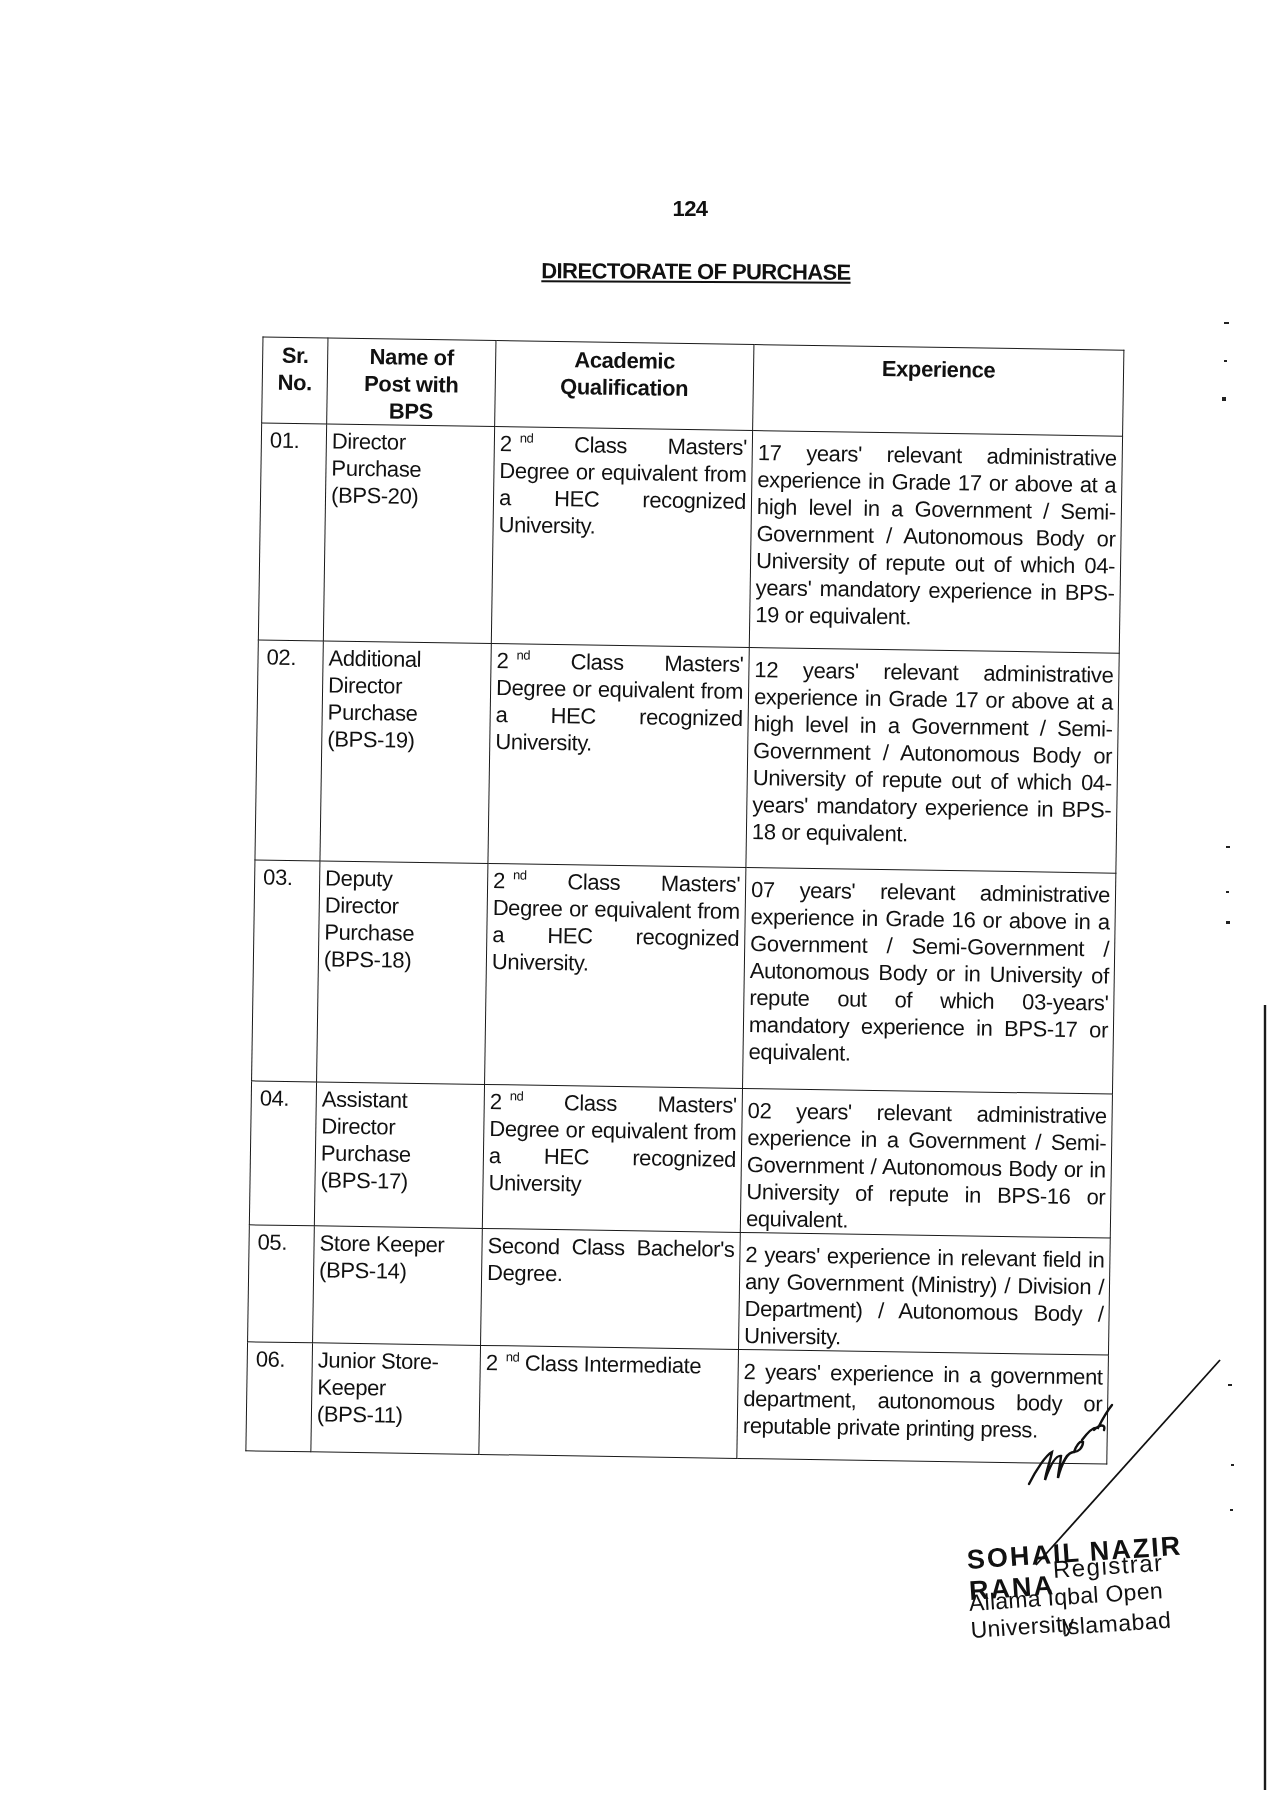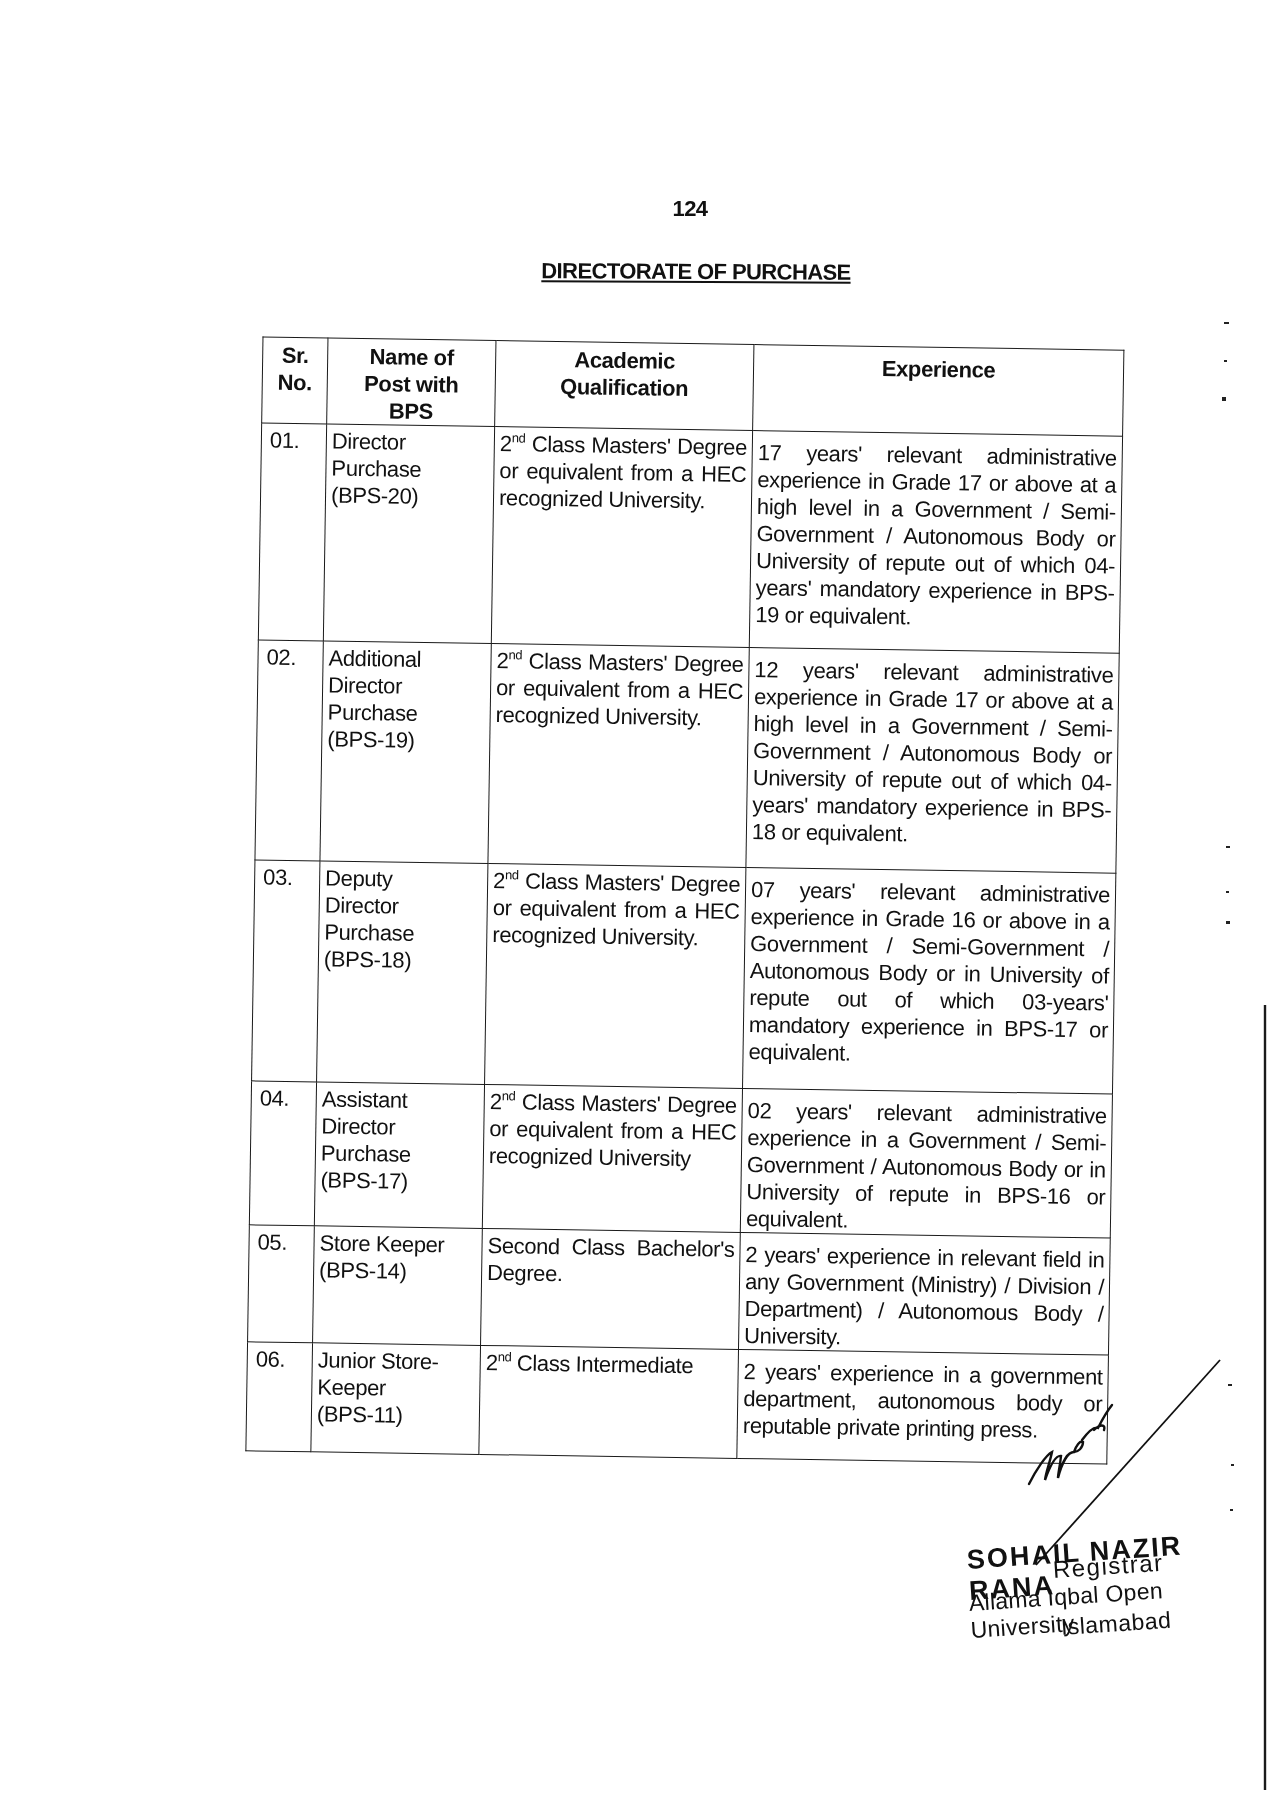--- a/index.html
+++ b/index.html
@@ -28,21 +28,21 @@
   td, th { border:1.6px solid #1a1a1a; vertical-align:top; padding:0 5px; }
   th { font-weight:bold; text-align:center; padding-top:4px; }
   th.exp-h { padding-top:8px; }
   tr.hdr { height:83px; }
   tr.r1 { height:217px; } tr.r2 { height:220px; } tr.r3 { height:221px; }
   tr.r4 { height:137px; } tr.r5 { height:112px; } tr.r6 { height:109px; }
   td { padding-top:3px; }
   td.sr { padding-left:8px; }
   td.just { text-align:justify; text-align-last:auto; }
   td.exp { padding-top:8px; }
-  sup { font-size:13px; line-height:0; vertical-align:9px; }
+  sup { font-size:13px; line-height:0; vertical-align:9px;margin-left:8px; }
   .stamp { position:absolute; transform:rotate(-3.8deg); transform-origin:0 0; }
   .stamp-name { left:966px; top:1545px; font-weight:bold; font-size:27px; letter-spacing:2px; }
   .stamp-role { left:1052px; top:1556px; font-size:24px; letter-spacing:1.5px; }
   .stamp-org  { left:968px; top:1590px; font-size:23px; letter-spacing:0.3px; }
   .stamp-city { left:1060px; top:1614px; font-size:23px; letter-spacing:0.5px; }
   .overlay { position:absolute; left:0; top:0; width:1272px; height:1800px; pointer-events:none; }
 </style>
 </head>
 <body>
 

